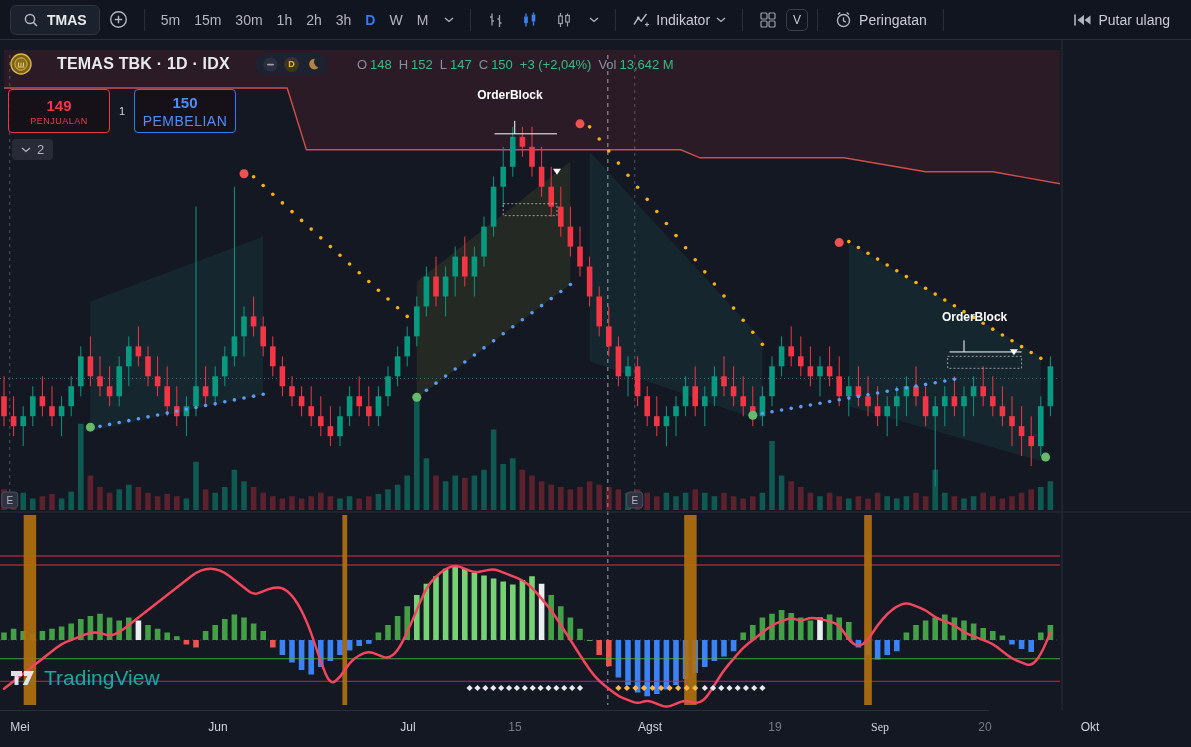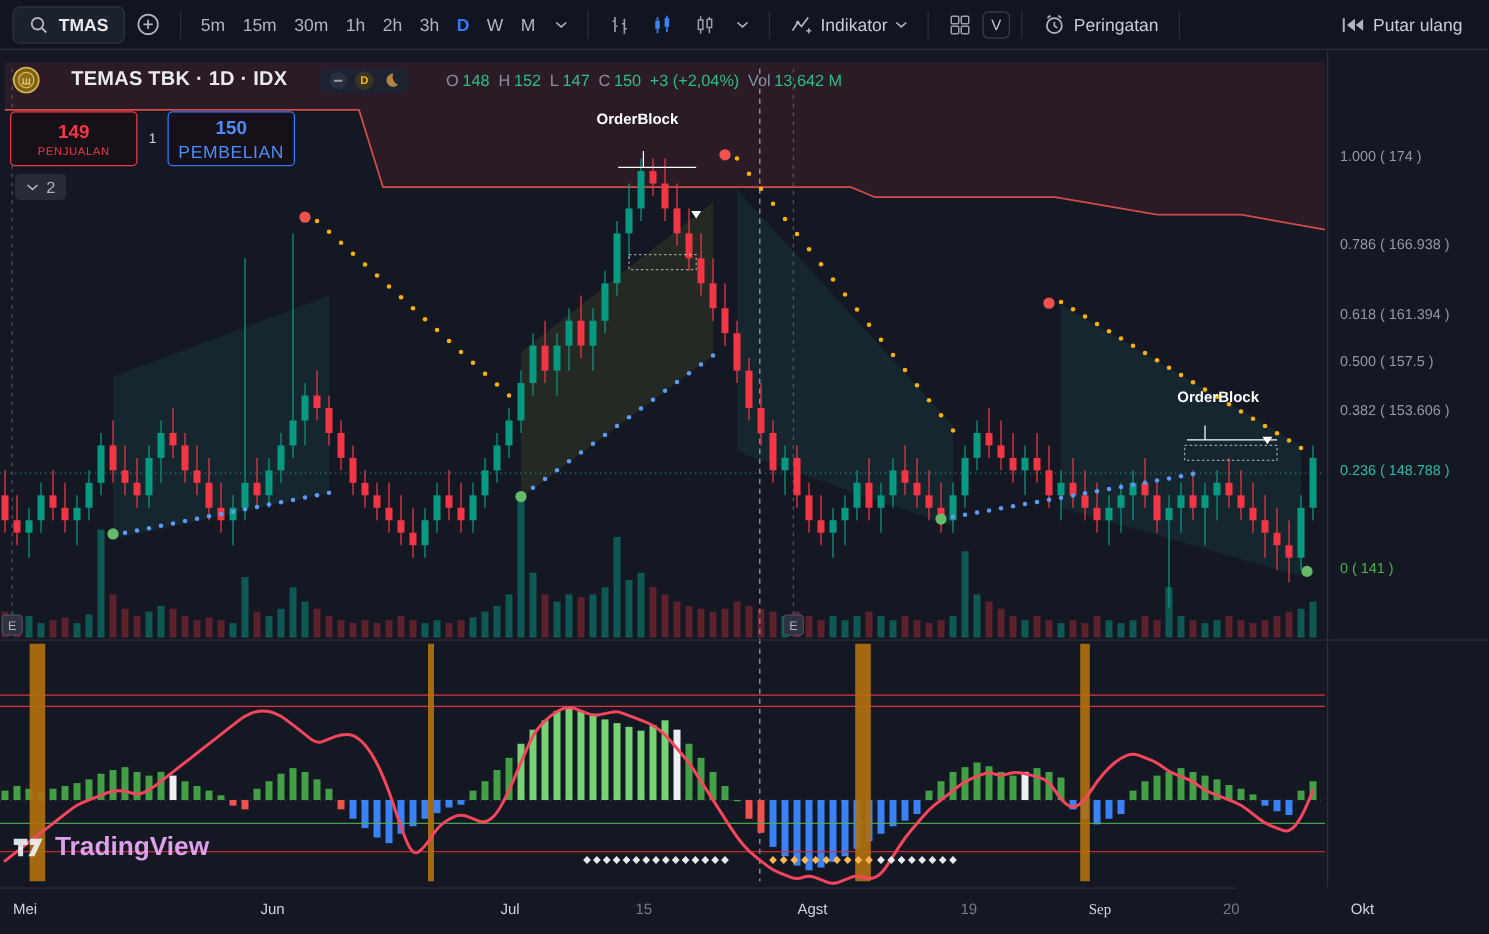--- a/index.html
+++ b/index.html
@@ -47,21 +47,21 @@
   .sell-label{color:#f23645;font-size:9px;letter-spacing:.5px;margin-top:2px;}
   .buy-price{color:#4c8dff;font-size:15px;font-weight:bold;}
   .buy-label{color:#4c8dff;font-size:14px;letter-spacing:.5px;margin-top:2px;}
   .spread{width:24px;text-align:center;color:#d1d4dc;font-size:11px;}
   #collapse-badge{position:absolute;top:99px;left:12px;background:rgba(42,46,57,0.92);border-radius:4px;
         color:#b2b5be;font-size:13px;padding:3px 9px;display:flex;gap:6px;align-items:center;
         cursor:pointer;z-index:20;}
   
   #watermark{position:absolute;left:10px;top:626px;display:flex;align-items:center;gap:8px;
              opacity:.92;pointer-events:none;z-index:15;}
-  .wm-text{font-size:21px;font-weight:bold;color:#f0abfc;}
+  .wm-text{font-size:21px;font-weight:normal;color:#14b8a6;}
   
   #time-axis{position:absolute;top:710px;left:0;width:989px;height:37px;background:#141823;
              border-top:1px solid #2a2e39;cursor:ew-resize;}
   .ta-label{position:absolute;top:9px;transform:translateX(-50%);font-size:12px;}
   .ta-label.major{color:#d1d4dc;} .ta-label.minor{color:#787b86;}
   svg.glyph{display:block;}
 </style>
 </head>
 <body>
 
@@ -803,29 +803,20 @@
         <rect x="-2.2" y="-2.2" width="4.4" height="4.4" fill="#e8eaed" transform="translate(704.8,648) rotate(45)"></rect>
         <rect x="-2.2" y="-2.2" width="4.4" height="4.4" fill="#e8eaed" transform="translate(713.0285714285715,648) rotate(45)"></rect>
         <rect x="-2.2" y="-2.2" width="4.4" height="4.4" fill="#e8eaed" transform="translate(721.2571428571428,648) rotate(45)"></rect>
         <rect x="-2.2" y="-2.2" width="4.4" height="4.4" fill="#e8eaed" transform="translate(729.4857142857143,648) rotate(45)"></rect>
         <rect x="-2.2" y="-2.2" width="4.4" height="4.4" fill="#e8eaed" transform="translate(737.7142857142857,648) rotate(45)"></rect>
         <rect x="-2.2" y="-2.2" width="4.4" height="4.4" fill="#e8eaed" transform="translate(745.9428571428572,648) rotate(45)"></rect>
         <rect x="-2.2" y="-2.2" width="4.4" height="4.4" fill="#e8eaed" transform="translate(754.1714285714285,648) rotate(45)"></rect>
         <rect x="-2.2" y="-2.2" width="4.4" height="4.4" fill="#e8eaed" transform="translate(762.4,648) rotate(45)"></rect>
       </svg>
 
-    <div id="price-axis">
-        <div class="pa-label" style="top: 79.8416px; color: rgb(149, 152, 161);">1.000 ( 174 )</div>
-        <div class="pa-label" style="top: 150.306px; color: rgb(149, 152, 161);">0.786 ( 166.938 )</div>
-        <div class="pa-label" style="top: 205.624px; color: rgb(149, 152, 161);">0.618 ( 161.394 )</div>
-        <div class="pa-label" style="top: 244.479px; color: rgb(149, 152, 161);">0.500 ( 157.5 )</div>
-        <div class="pa-label" style="top: 283.333px; color: rgb(149, 152, 161);">0.382 ( 153.606 )</div>
-        <div class="pa-label" style="top: 331.407px; color: rgb(43, 187, 169);">0.236 ( 148.788 )</div>
-        <div class="pa-label" style="top: 409.116px; color: rgb(76, 175, 80);">0 ( 141 )</div>
-      </div>
 
     <div id="symbol-row">
       <svg class="glyph" width="22" height="22" viewBox="0 0 22 22">
         <circle cx="11" cy="11" r="10" fill="#7a5f17" stroke="#d9b64a" stroke-width="1.4"></circle>
         <circle cx="11" cy="11" r="6.2" fill="#8a6d1a" stroke="#d9b64a" stroke-width="1"></circle>
         <path d="M8.5 13.5v-4M11 13.5v-4M13.5 13.5v-4M7.5 14h7" stroke="#e7cc7a" stroke-width="1"></path>
       </svg>
       <span class="sym-title">TEMAS TBK · 1D · IDX</span>
       <span class="status-pill">
         <svg class="glyph" width="15" height="15" viewBox="0 0 15 15">

